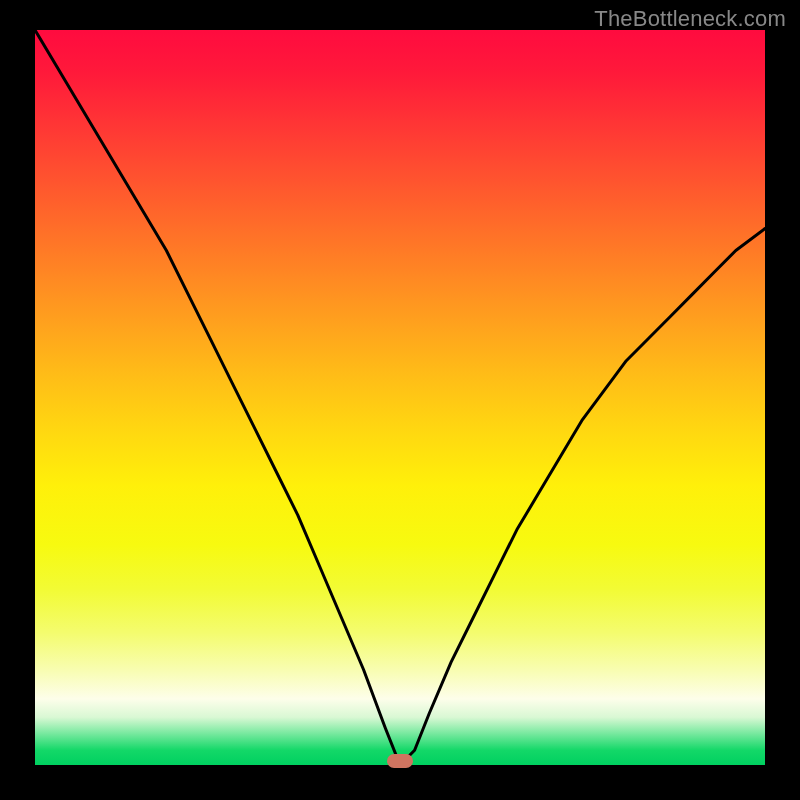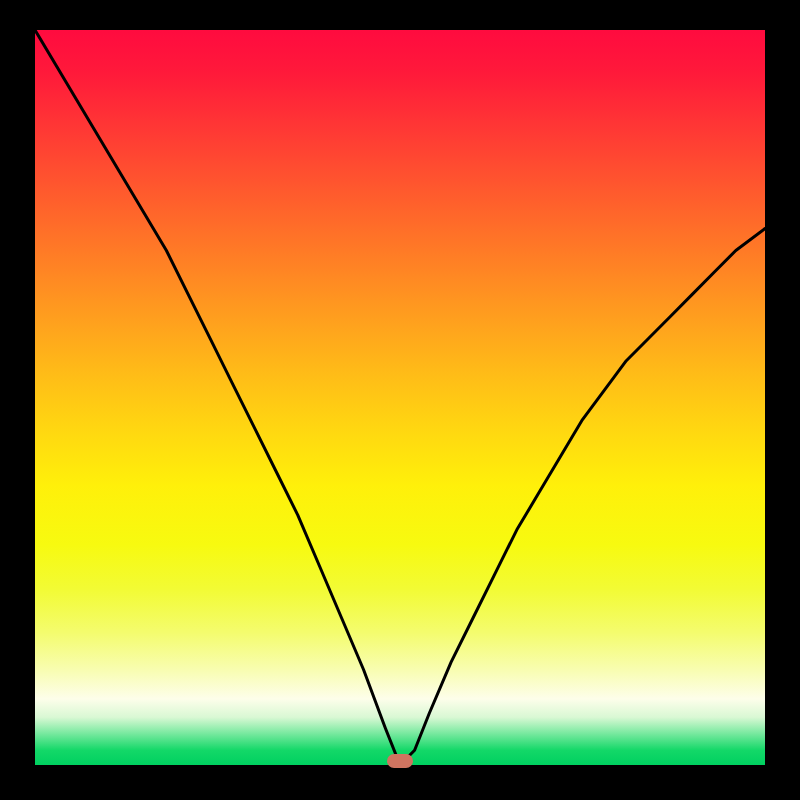--- a/index.html
+++ b/index.html
@@ -74,14 +74,15 @@
 
 <div class="frame">
 
   <div class="plot-area">
     <svg class="curve-svg" width="730" height="735" viewBox="0 0 730 735">
       <path id="curve-path" d="M 0.0 0.0 L 21.9 36.8 L 43.8 73.5 L 65.7 110.3 L 87.6 147.0 L 109.5 183.8 L 131.4 220.5 L 153.3 264.6 L 175.2 308.7 L 197.1 352.8 L 219.0 396.9 L 240.9 441.0 L 262.8 485.1 L 284.7 536.5 L 306.6 588.0 L 328.5 639.5 L 350.4 698.3 L 365.0 735.0 L 379.6 720.3 L 394.2 683.5 L 416.1 632.1 L 438.0 588.0 L 459.9 543.9 L 481.8 499.8 L 503.7 463.1 L 525.6 426.3 L 547.5 389.6 L 569.4 360.1 L 591.3 330.7 L 613.2 308.7 L 635.1 286.7 L 657.0 264.6 L 678.9 242.5 L 700.8 220.5 L 730.0 198.5" fill="none" stroke="#000" stroke-width="3" stroke-linecap="round" stroke-linejoin="round"></path>
     </svg>
     <div id="marker" class="marker" style="left: 365px; top: 731px;"></div>
   </div>
 
+  <div class="watermark">TheBottleneck.com</div>
 
 </div>
 
 </body></html>

